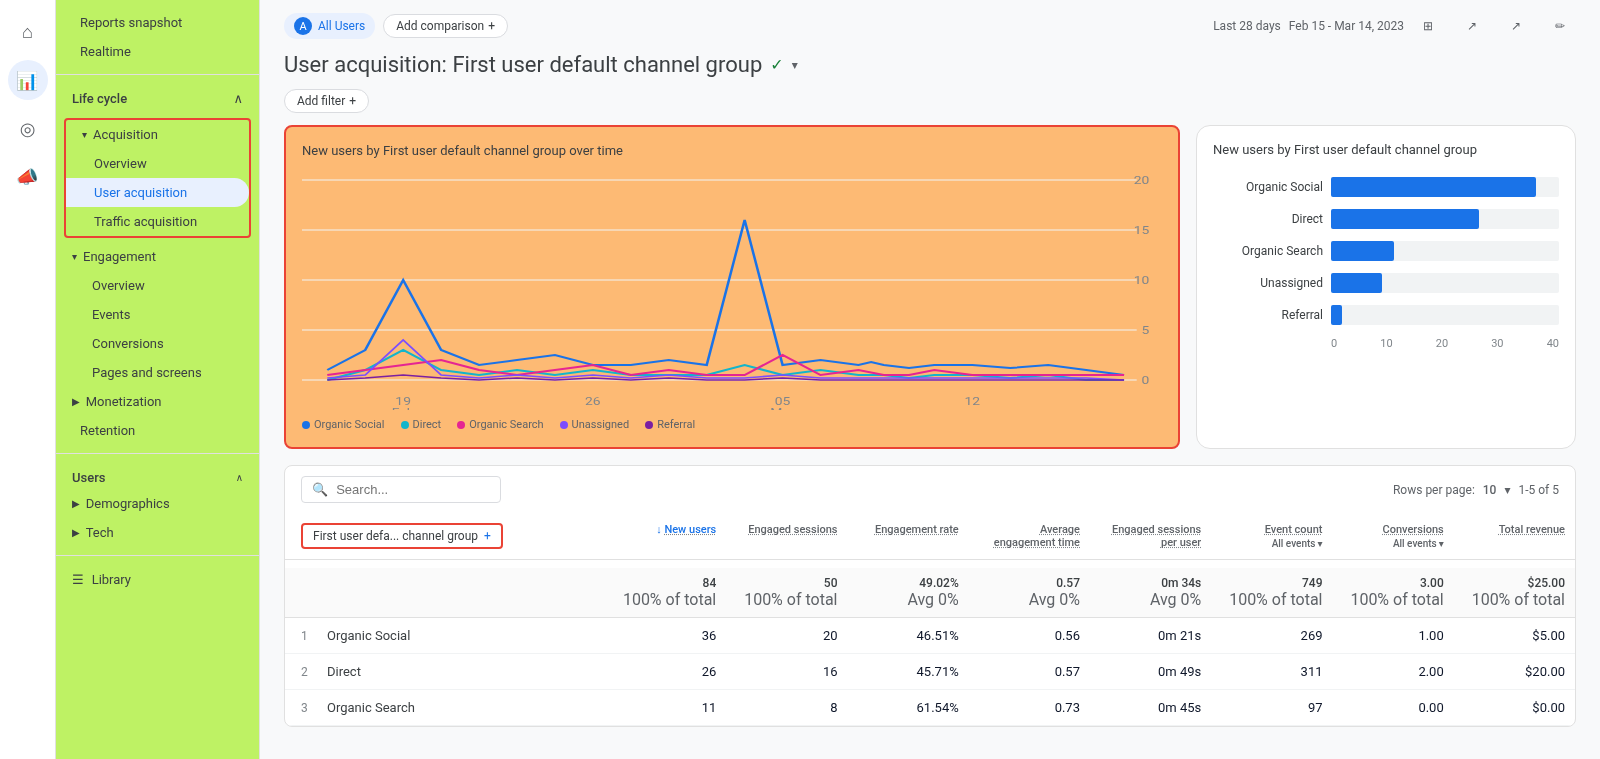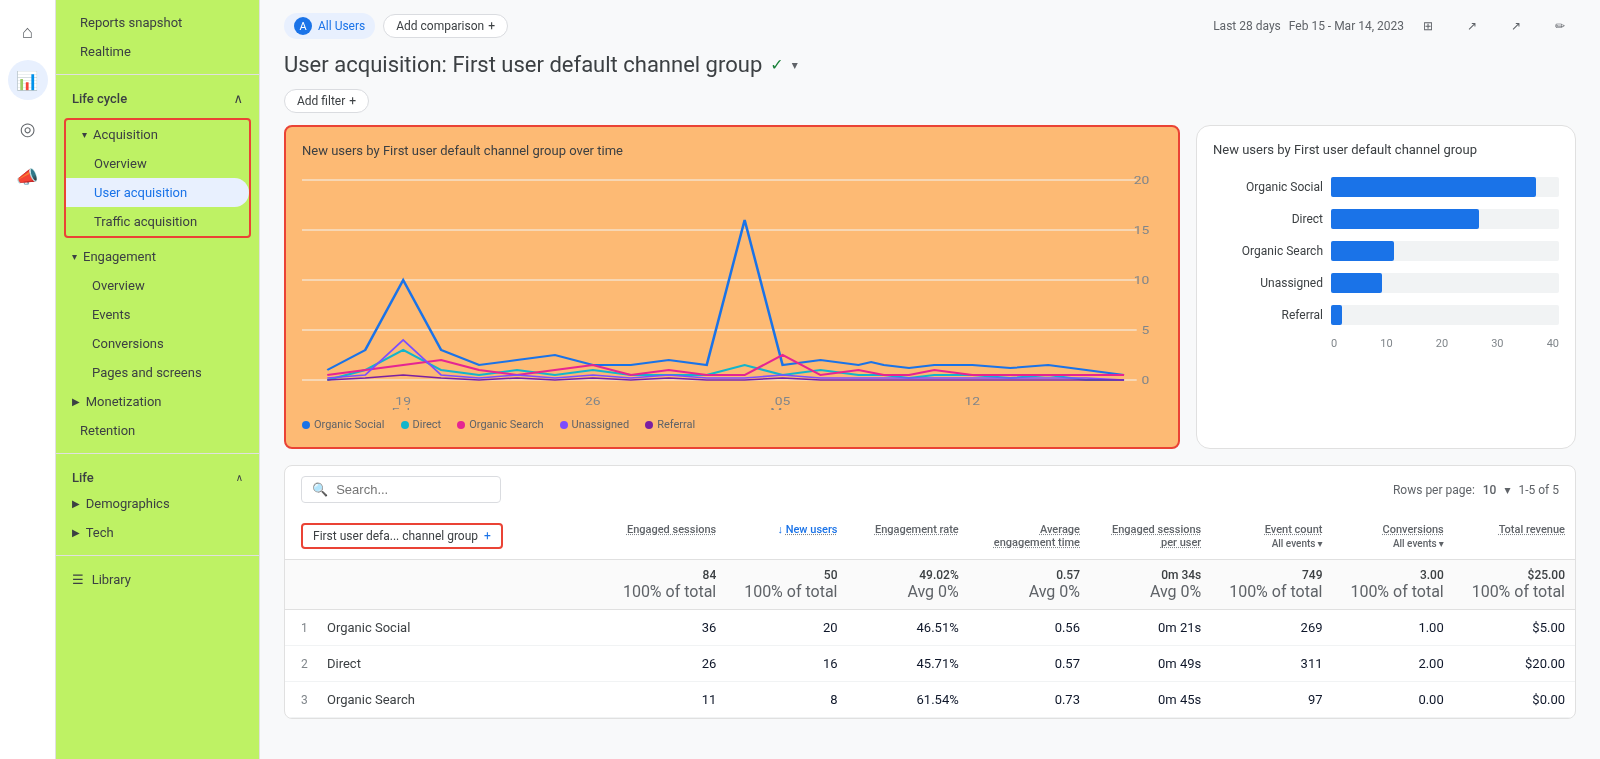--- a/index.html
+++ b/index.html
@@ -61,21 +61,21 @@
     .search-box input { border: none; outline: none; font-size: 13px; color: #3c4043; width: 100%; background: transparent; }
     .rows-per-page { display: flex; align-items: center; gap: 8px; font-size: 12px; color: #5f6368; }
     .table-header-row { display: flex; align-items: center; border-bottom: 1px solid #e0e0e0; padding: 0; }
     .dimension-col-header { width: 320px; min-width: 320px; padding: 10px 16px; display: flex; align-items: center; gap: 8px; }
     .dim-filter-chip { border: 2px solid #ea4335; border-radius: 4px; padding: 4px 10px; font-size: 12px; color: #3c4043; display: flex; align-items: center; gap: 6px; cursor: pointer; }
     .metric-cols { display: flex; flex: 1; }
     .metric-col { flex: 1; text-align: right; padding: 8px 10px; font-size: 11px; color: #5f6368; font-weight: 500; cursor: pointer; }
     .metric-col.sorted { color: #1a73e8; }
     .metric-col-header { display: flex; flex-direction: column; align-items: flex-end; gap: 2px; }
     .metric-label { text-decoration: underline dotted; text-decoration-color: #80868b; }
-    .table-totals { display: flex; align-items: center; border-bottom: 1px solid #e0e0e0; background: #fafafa; }
+    .table-totals { display: flex; align-items: center; border-bottom: 1px solid #e0e0e0; background: #fafafa; margin-top: 8px; }
     .totals-dim { width: 320px; min-width: 320px; padding: 10px 16px; font-size: 12px; color: #5f6368; }
     .totals-metrics { display: flex; flex: 1; }
     .totals-metric { flex: 1; text-align: right; padding: 8px 10px; font-size: 12px; }
     .totals-value { font-weight: 500; color: #3c4043; display: block; }
     .totals-sub { font-size: 16px; color: #5f6368; display: block; }
     .table-row { display: flex; align-items: center; border-bottom: 1px solid #f1f3f4; }
     .row-dim { width: 320px; min-width: 320px; padding: 10px 16px; display: flex; align-items: center; gap: 10px; }
     .row-num { font-size: 12px; color: #80868b; width: 16px; }
     .row-name { font-size: 13px; color: #3c4043; }
     .row-metrics { display: flex; flex: 1; }
@@ -137,21 +137,21 @@
 
     <div class="nav-group-header">
       <span class="arrow">▶</span>
       <span>Monetization</span>
     </div>
     <div class="nav-item">Retention</div>
 
     <div class="divider"></div>
 
     <div class="user-section-header">
-      <span>Life</span>
+      <span>Users</span>
       <span class="chevron">∧</span>
     </div>
     <div class="nav-group-header">
       <span class="arrow">▶</span>
       <span>Demographics</span>
     </div>
     <div class="nav-group-header">
       <span class="arrow">▶</span>
       <span>Tech</span>
     </div>
@@ -322,28 +322,28 @@
       </div>
 
       <div class="table-header-row">
         <div class="dimension-col-header">
           <div class="dim-filter-chip">
             <span>First user defa... channel group</span>
             <span style="color:#1a73e8">+</span>
           </div>
         </div>
         <div class="metric-cols">
+          <div class="metric-col sorted">
+            <div class="metric-col-header">
+              <span>↓ <span class="metric-label">New users</span></span>
+            </div>
+          </div>
           <div class="metric-col">
             <div class="metric-col-header">
               <span class="metric-label">Engaged sessions</span>
-            </div>
-          </div>
-          <div class="metric-col sorted">
-            <div class="metric-col-header">
-              <span>↓ <span class="metric-label">New users</span></span>
             </div>
           </div>
           <div class="metric-col">
             <div class="metric-col-header">
               <span class="metric-label">Engagement rate</span>
             </div>
           </div>
           <div class="metric-col">
             <div class="metric-col-header">
               <span class="metric-label">Average engagement time</span>

